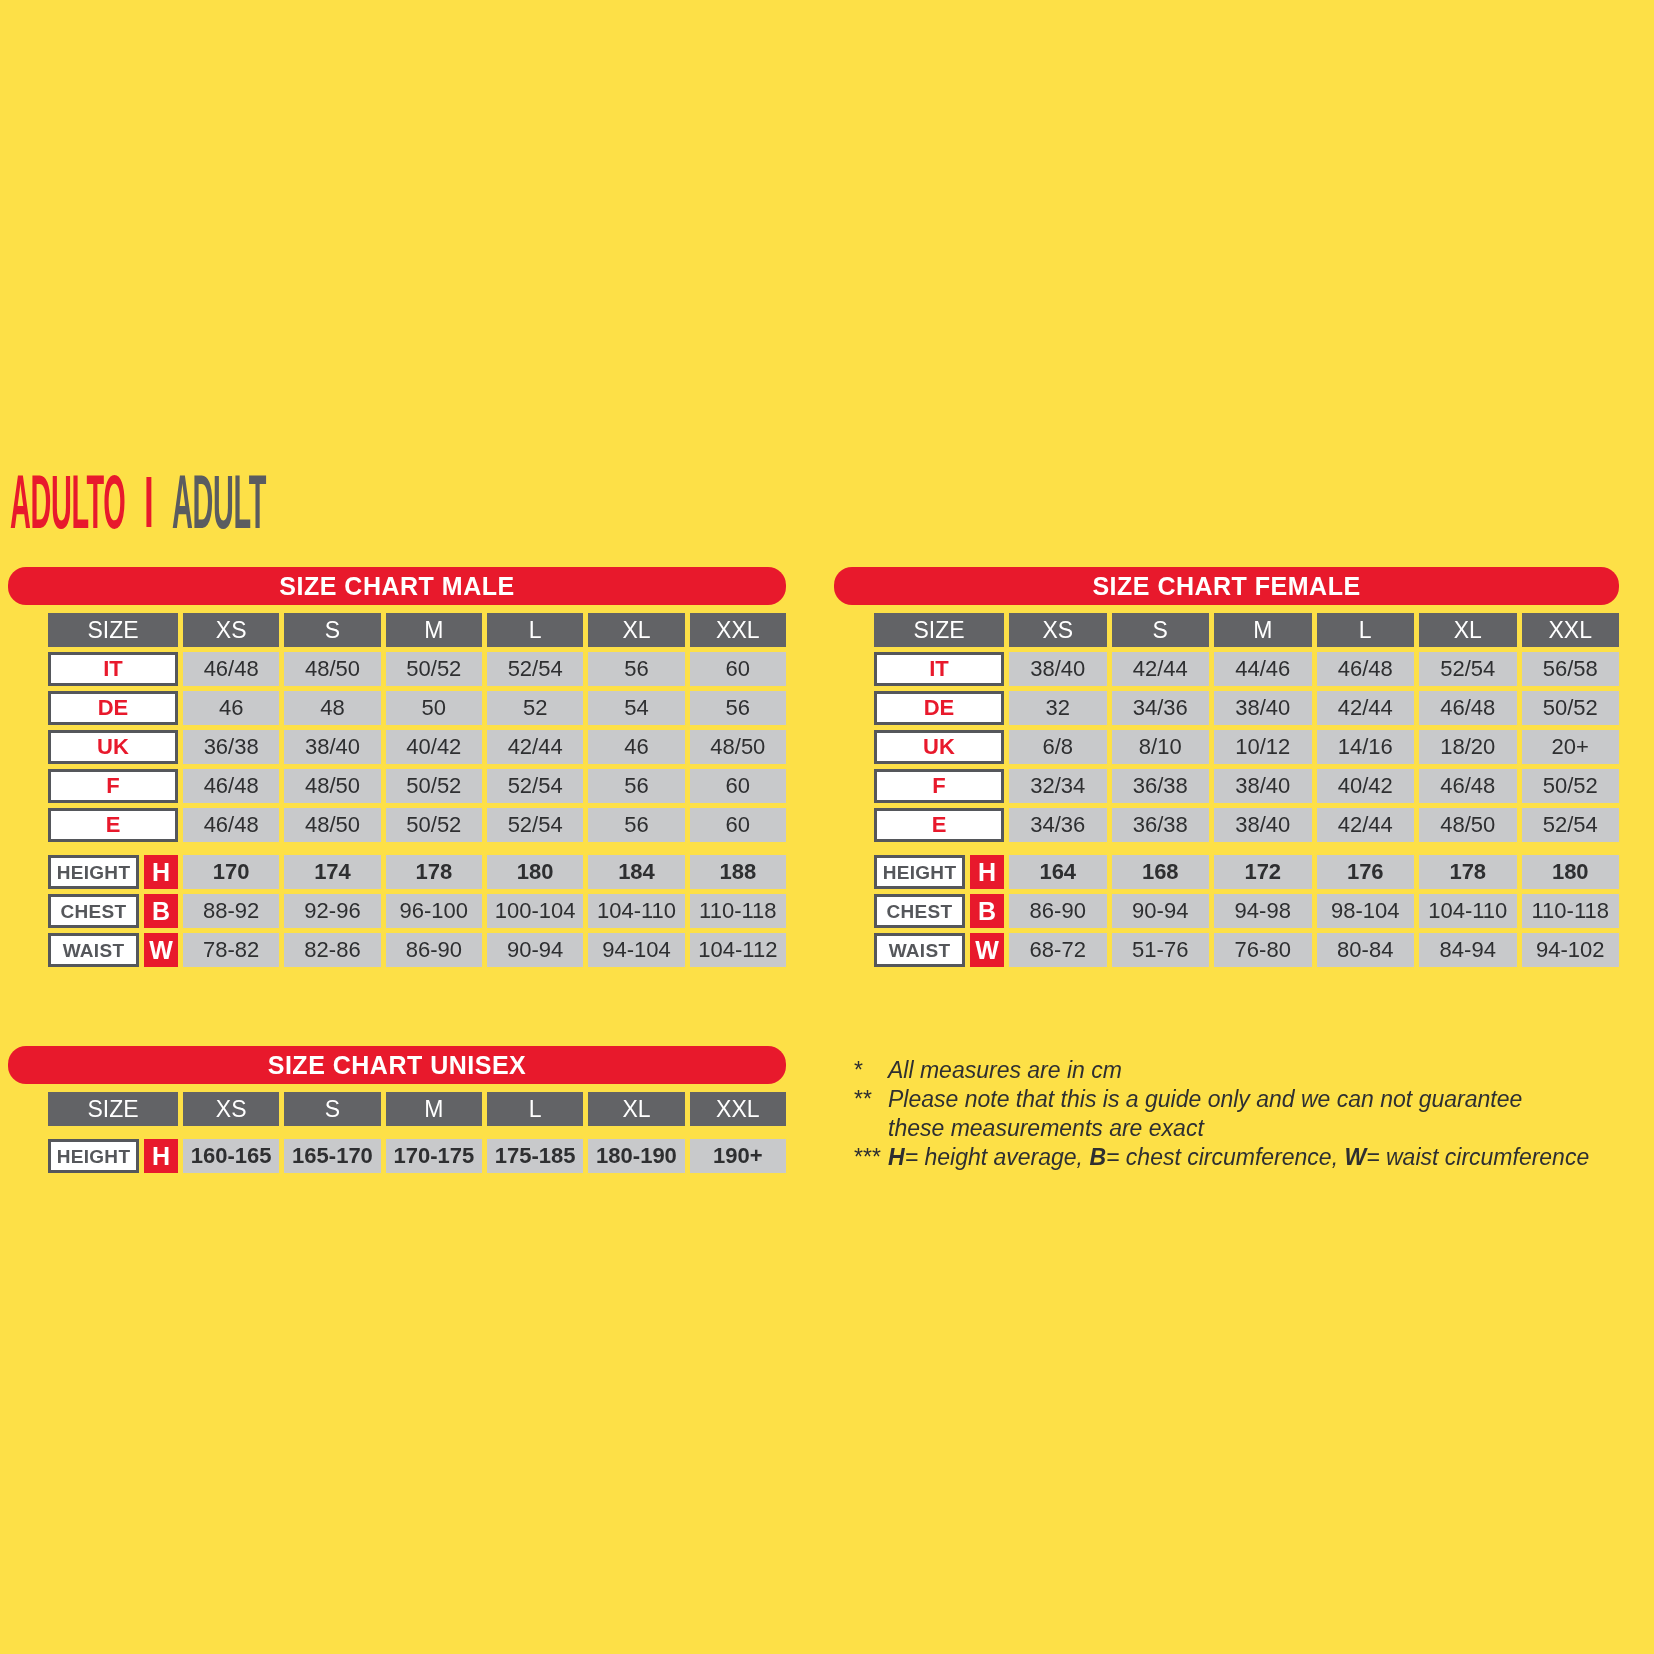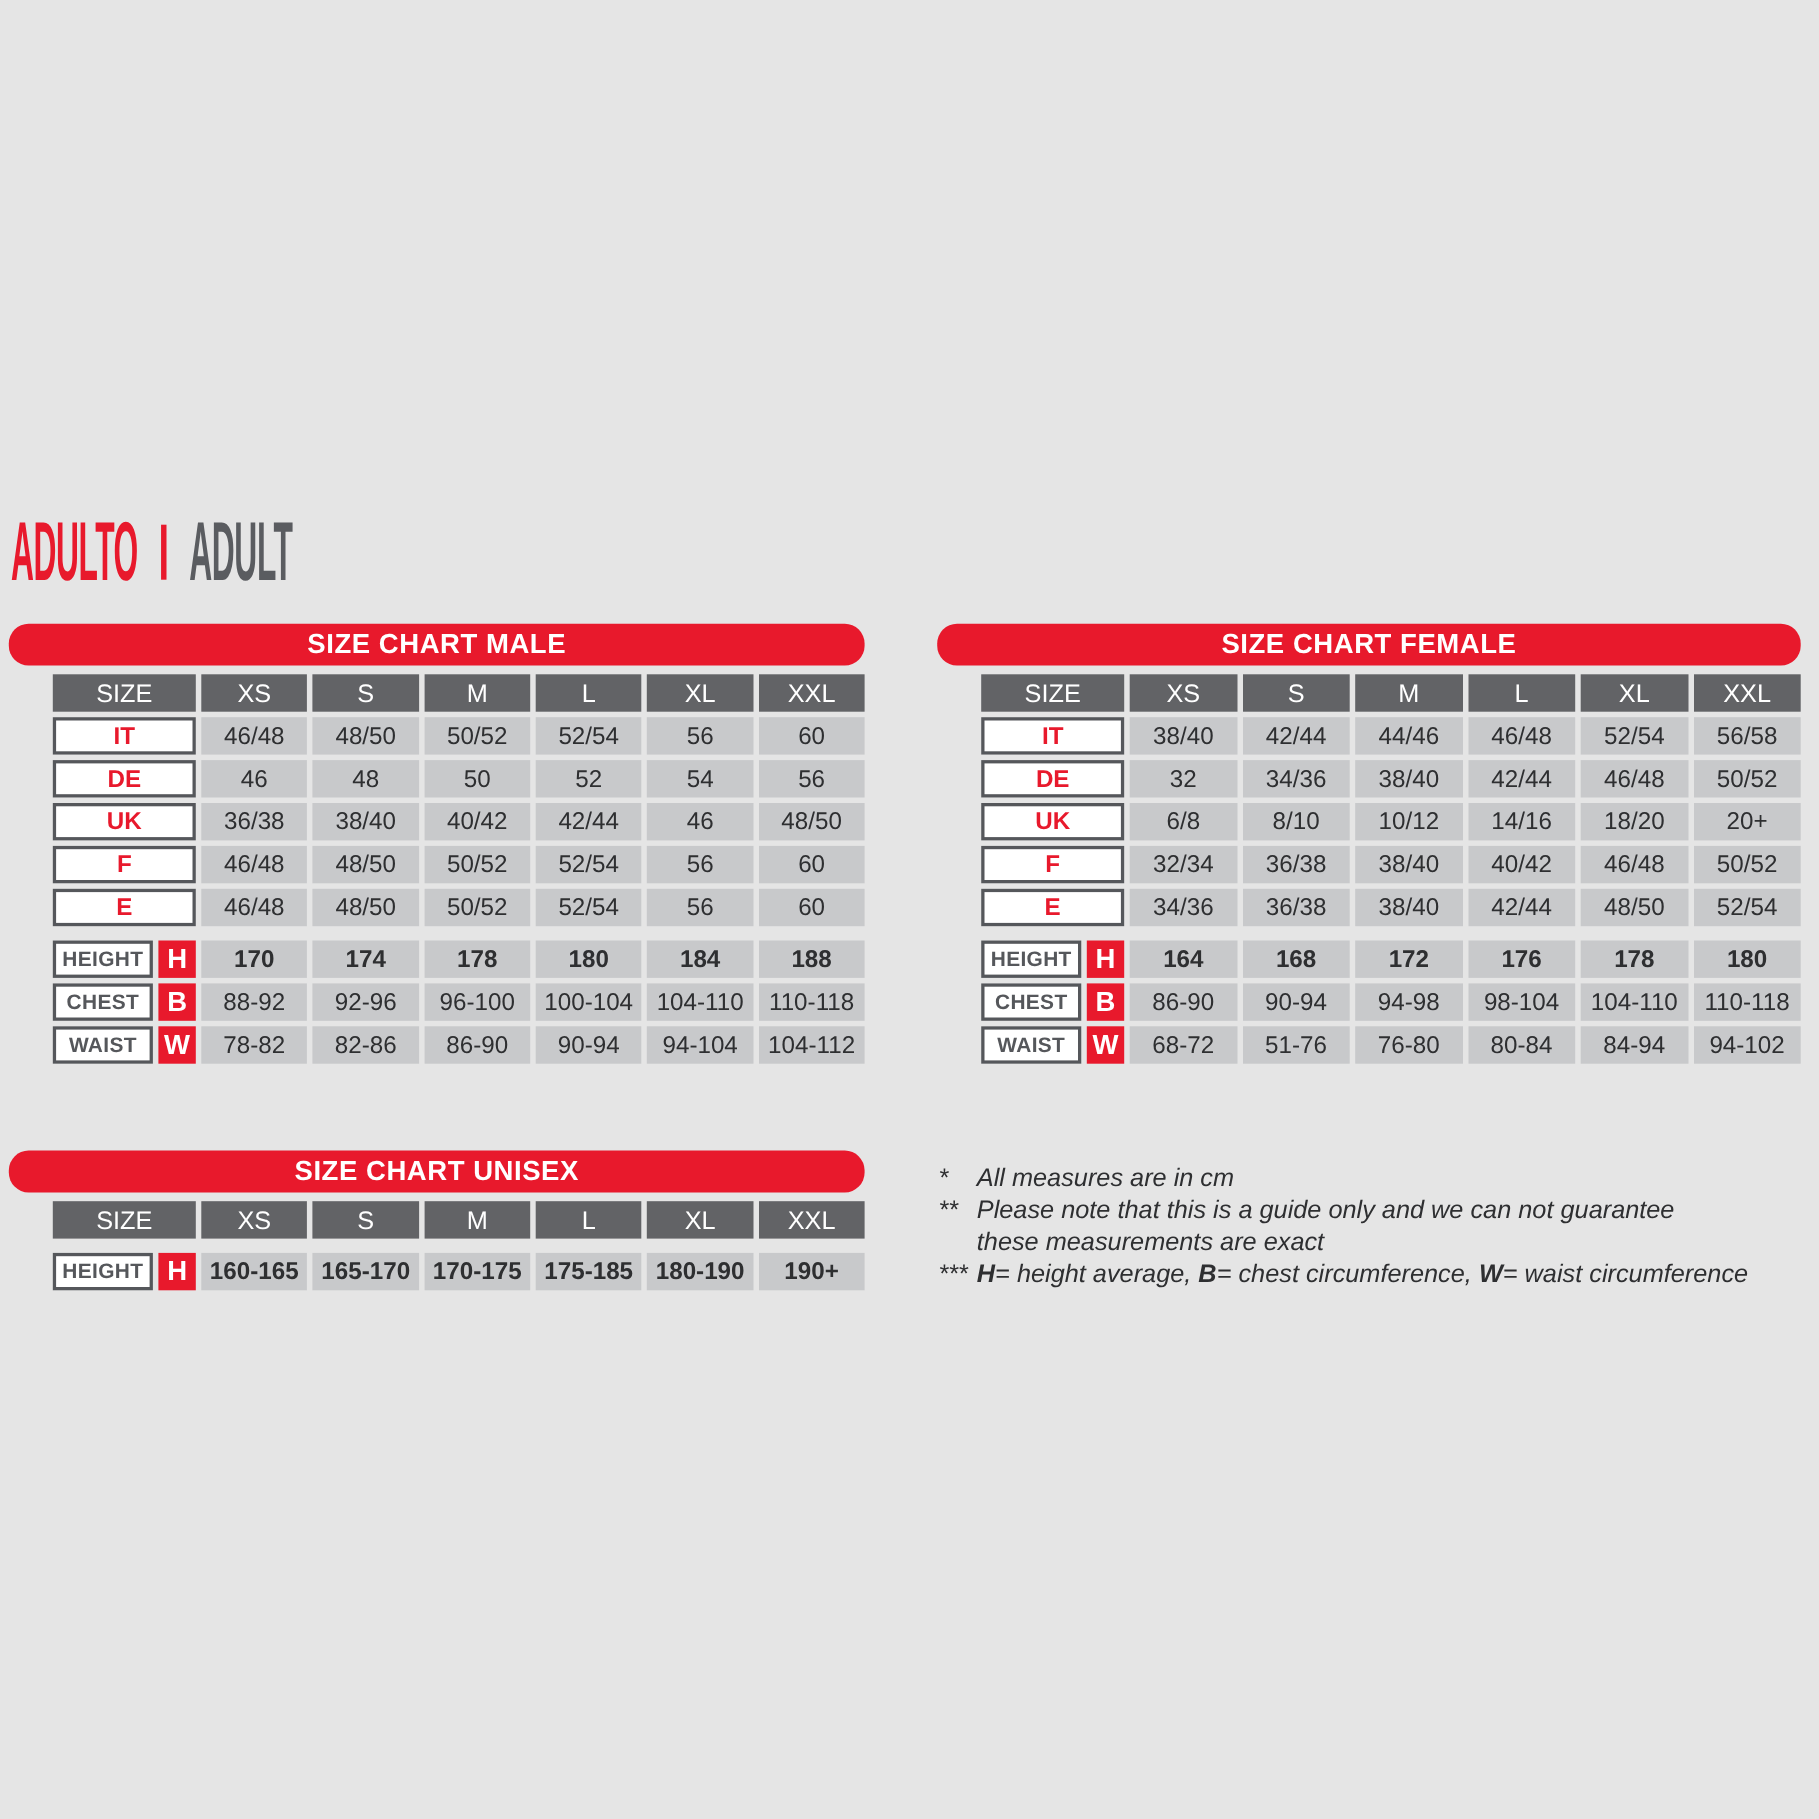--- a/index.html
+++ b/index.html
@@ -6,38 +6,38 @@
     --red:#e8192c;
     --dkgray:#626366;
     --cellgray:#c8c9cb;
     --bordergray:#55575b;
     --textdark:#2e2f31;
     --titlegray:#5a5c60;
   }
   *{box-sizing:border-box;margin:0;padding:0;}
   html,body{background:#fff;}
   body{font-family:"Liberation Sans",sans-serif;}
-  .canvas{position:relative;width:1654px;height:1654px;background:#e5e5e5;overflow:hidden;}
+  .canvas{position:relative;width:1654px;height:1654px;background:#fde047;overflow:hidden;}
 
   
   .page-title{
     position:absolute;left:10px;top:458px;
     display:flex;align-items:center;gap:55px;
     font-size:76px;font-weight:bold;letter-spacing:-1px;
     transform:scaleX(0.38);transform-origin:0 50%;
     white-space:nowrap;
   }
   .t-red{color:var(--red);}
   .t-gray{color:var(--titlegray);}
   .t-bar{width:13px;height:50px;background:var(--red);}
 
   
   .size-table{position:absolute;}
   .size-table.male{left:8px;top:567px;width:778px;}
-  .size-table.female{left:852px;top:567px;width:785px;}
+  .size-table.female{left:834px;top:567px;width:785px;}
   .size-table.unisex{left:8px;top:1046px;width:778px;}
 
   .tbar{
     height:38px;background:var(--red);color:#fff;
     font-size:25px;font-weight:bold;letter-spacing:.5px;
     display:flex;align-items:center;justify-content:center;line-height:1;border-radius:18px;
   }
   .grid{
     display:grid;grid-template-columns:130px repeat(6,1fr);
     gap:5px;margin-top:8px;grid-auto-rows:34px;margin-left:40px;

